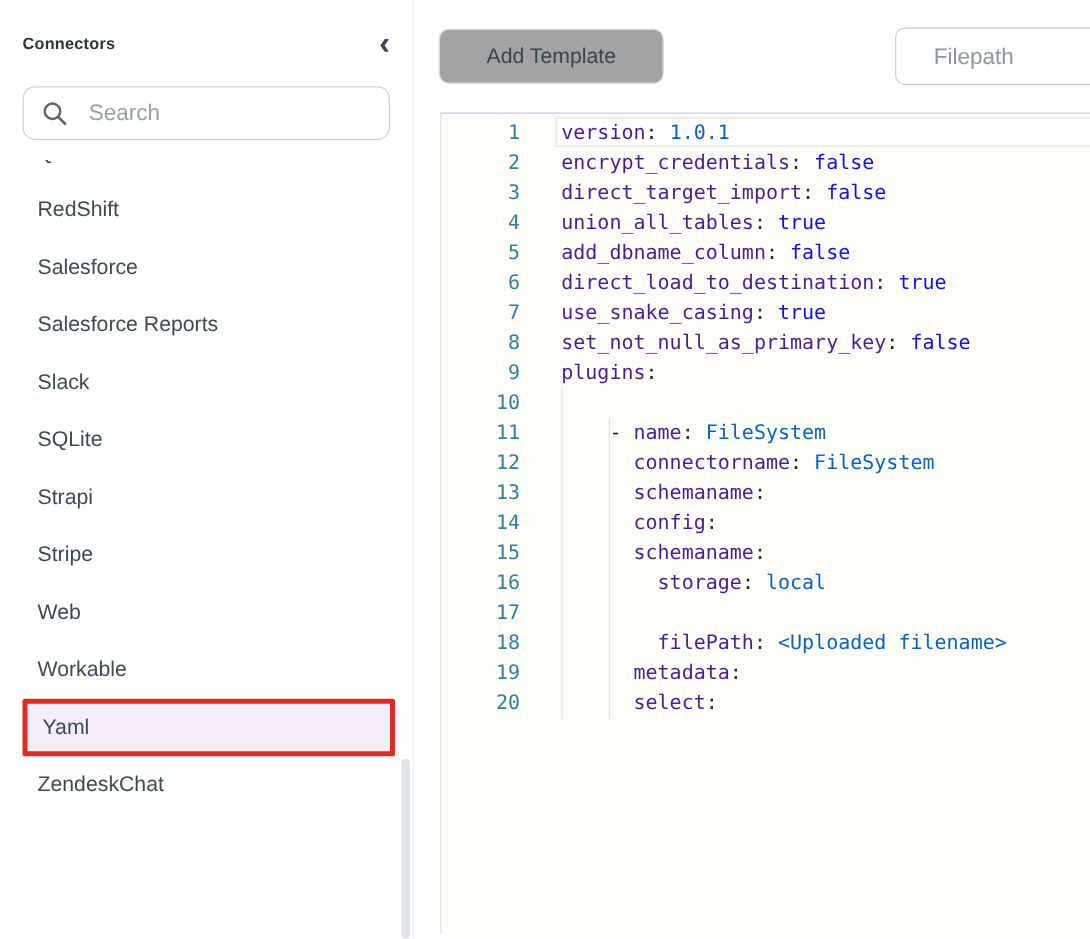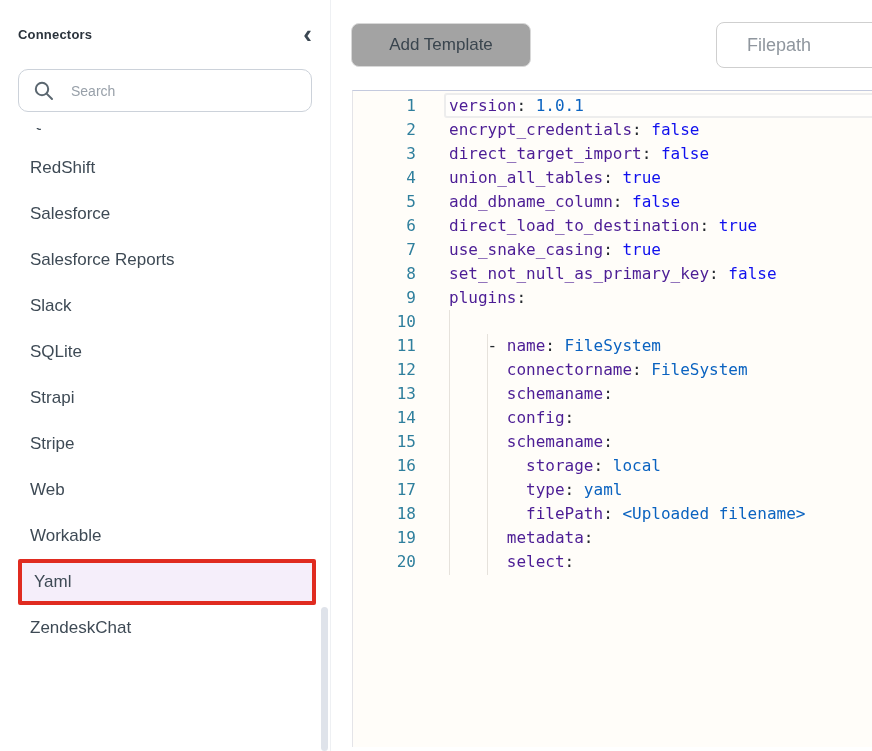--- a/index.html
+++ b/index.html
@@ -12,21 +12,21 @@
     background:#ffffff; border-right:1px solid #eef0f3; }
   .sidebar-title-row { position:absolute; top:24px; left:18px; right:14px;
     display:flex; justify-content:space-between; align-items:center; z-index:3; }
   .sidebar-title { font-size:13px; font-weight:bold; color:#2b333c; letter-spacing:.2px; }
   .collapse-icon { font-size:26px; font-weight:bold; color:#3b4752; line-height:20px;
     cursor:pointer; padding:0 4px; }
   .search-box { position:absolute; top:69px; left:18px; width:294px; height:43px;
     border:1.5px solid #ccd2da; border-radius:10px; background:#fff;
     display:flex; align-items:center; padding-left:14px; z-index:3; }
   .search-box svg { flex:0 0 auto; }
-  .search-placeholder { margin-left:16px; font-size:14px; color:#98a0a9; }
+  .search-placeholder { margin-left:16px; font-size:18px; color:#98a0a9; }
 
   .connector-list { position:absolute; top:99px; left:0; right:0; bottom:0;
     overflow:hidden; z-index:0; }
   .row { height:46px; display:flex; align-items:center; padding-left:30px;
     font-size:17px; color:#3e4a55; cursor:pointer; }
   .row.selected { background:#f5eefa; border:4px solid #e02b20; border-radius:2px;
     margin-left:18px; margin-right:14px; padding-left:12px; }
   .header-cover { position:absolute; top:0; left:0; right:9px; height:128px;
     background:#ffffff; z-index:1; }
   .sidebar-scrollbar { position:absolute; left:321px; top:607px; width:7px; height:144px;
@@ -148,18 +148,18 @@
       <div class="code-line"><span class="line-number">7</span><span class="line-code"><span class="c-k">use_snake_casing</span><span class="c-p">: </span><span class="c-b">true</span></span></div>
       <div class="code-line"><span class="line-number">8</span><span class="line-code"><span class="c-k">set_not_null_as_primary_key</span><span class="c-p">: </span><span class="c-b">false</span></span></div>
       <div class="code-line"><span class="line-number">9</span><span class="line-code"><span class="c-k">plugins</span><span class="c-p">:</span></span></div>
       <div class="code-line"><span class="line-number">10</span></div>
       <div class="code-line"><span class="line-number">11</span><span class="line-code"><span class="c-w">    </span><span class="c-p">- </span><span class="c-k">name</span><span class="c-p">: </span><span class="c-s">FileSystem</span></span></div>
       <div class="code-line"><span class="line-number">12</span><span class="line-code"><span class="c-w">      </span><span class="c-k">connectorname</span><span class="c-p">: </span><span class="c-s">FileSystem</span></span></div>
       <div class="code-line"><span class="line-number">13</span><span class="line-code"><span class="c-w">      </span><span class="c-k">schemaname</span><span class="c-p">:</span></span></div>
       <div class="code-line"><span class="line-number">14</span><span class="line-code"><span class="c-w">      </span><span class="c-k">config</span><span class="c-p">:</span></span></div>
       <div class="code-line"><span class="line-number">15</span><span class="line-code"><span class="c-w">      </span><span class="c-k">schemaname</span><span class="c-p">:</span></span></div>
       <div class="code-line"><span class="line-number">16</span><span class="line-code"><span class="c-w">        </span><span class="c-k">storage</span><span class="c-p">: </span><span class="c-s">local</span></span></div>
-      <div class="code-line"><span class="line-number">17</span><span class="line-code"><span class="c-w">        </span><span class="c-k">type</span><span class="c-p">: </span><span class="c-s">yaml</span></span></div>
+      <div class="code-line"><span class="line-number">17</span></div>
       <div class="code-line"><span class="line-number">18</span><span class="line-code"><span class="c-w">        </span><span class="c-k">filePath</span><span class="c-p">: </span><span class="c-s">&lt;Uploaded filename&gt;</span></span></div>
       <div class="code-line"><span class="line-number">19</span><span class="line-code"><span class="c-w">      </span><span class="c-k">metadata</span><span class="c-p">:</span></span></div>
       <div class="code-line"><span class="line-number">20</span><span class="line-code"><span class="c-w">      </span><span class="c-k">select</span><span class="c-p">:</span></span></div>
     </div>
 </div>
 
 </body></html>

